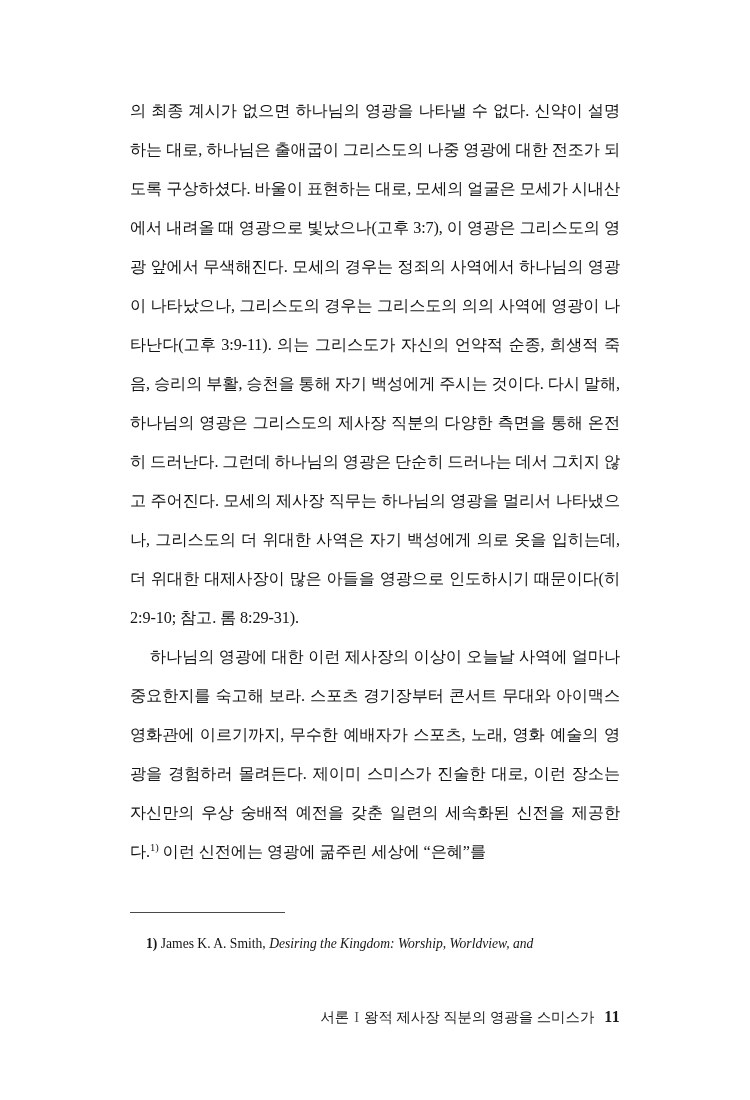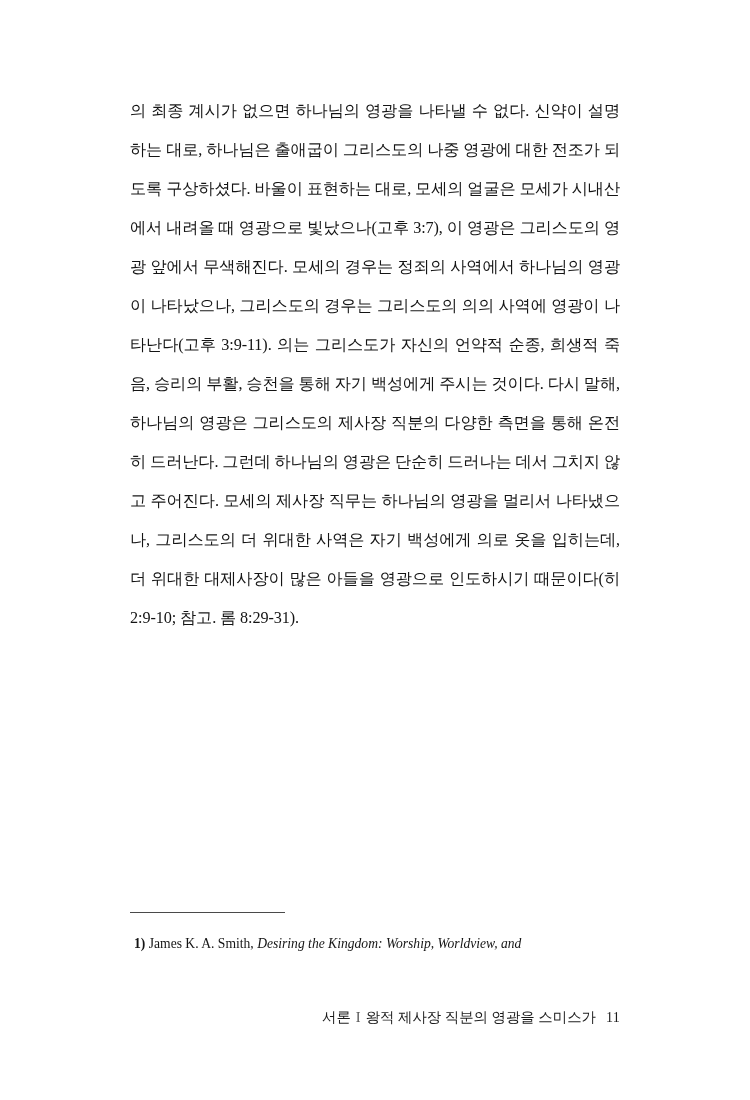--- a/index.html
+++ b/index.html
@@ -59,21 +59,21 @@
     width: 155px;
     height: 0;
     border-top: 1px solid #4a4a4a;
     margin: 0 0 20px 0;
   }
   .footnote {
     font-size: 13.6px;
     line-height: 22px;
     color: #141414;
     text-align: justify;
-    margin: 4px;
+    margin: 16px;
   }
   .footnote .num {
     font-weight: bold;
   }
   .footnote .title {
     font-style: italic;
   }
   .footer {
     position: absolute;
     left: 130px;
@@ -82,34 +82,35 @@
     text-align: right;
     font-size: 14.4px;
     color: #1a1a1a;
     white-space: nowrap;
   }
   .footer .sep {
     margin: 0 5px;
     color: #555;
   }
   .footer .pagenum {
-    font-weight: normal;
-    font-size: 14px;
+    font-weight: bold;
+    font-size: 16px;
     margin-left: 10px;
     letter-spacing: 0.3px;
     margin-top: 38px;
   }
 </style>
 </head>
 <body>
 
 <div class="page">
 
   <div class="content">
     <p class="para">의 최종 계시가 없으면 하나님의 영광을 나타낼 수 없다. 신약이 설명하는 대로, 하나님은 출애굽이 그리스도의 나중 영광에 대한 전조가 되도록 구상하셨다. 바울이 표현하는 대로, 모세의 얼굴은 모세가 시내산에서 내려올 때 영광으로 빛났으나(고후 3:7), 이 영광은 그리스도의 영광 앞에서 무색해진다. 모세의 경우는 정죄의 사역에서 하나님의 영광이 나타났으나, 그리스도의 경우는 그리스도의 의의 사역에 영광이 나타난다(고후 3:9-11). 의는 그리스도가 자신의 언약적 순종, 희생적 죽음, 승리의 부활, 승천을 통해 자기 백성에게 주시는 것이다. 다시 말해, 하나님의 영광은 그리스도의 제사장 직분의 다양한 측면을 통해 온전히 드러난다. 그런데 하나님의 영광은 단순히 드러나는 데서 그치지 않고 주어진다. 모세의 제사장 직무는 하나님의 영광을 멀리서 나타냈으나, 그리스도의 더 위대한 사역은 자기 백성에게 의로 옷을 입히는데, 더 위대한 대제사장이 많은 아들을 영광으로 인도하시기 때문이다(히 2:9-10; 참고. 롬 8:29-31).</p>
+    <p class="para indent"><span>하나님의 영광에 대한 이런 제사장의 이상이 오늘날 사역에 얼마나 중요한지를 숙고해 보라. 스포츠 경기장부터 콘서트 무대와 아이맥스 영화관에 이르기까지, 무수한 예배자가 스포츠, 노래, 영화 예술의 영광을 경험하러 몰려든다. 제이미 스미스가 진술한 대로, 이런 장소는 자신만의 우상 숭배적 예전을 갖춘 일련의 세속화된 신전을 제공한다.</span><sup class="fnmark">1)</sup><span> 이런 신전에는 영광에 굶주린 세상에 “은혜”를</span></p>
   </div>
 
   <div class="footnote-wrap">
     <div class="fn-rule"></div>
     <p class="footnote"><span class="num">1)</span> <span>James K. A. Smith,</span> <span class="title">Desiring the Kingdom: Worship, Worldview, and</span></p>
   </div>
 
   <div class="footer">
     <span>서론</span><span class="sep">I</span><span>왕적 제사장 직분의 영광을 스미스가</span><span class="pagenum">11</span>
   </div>

